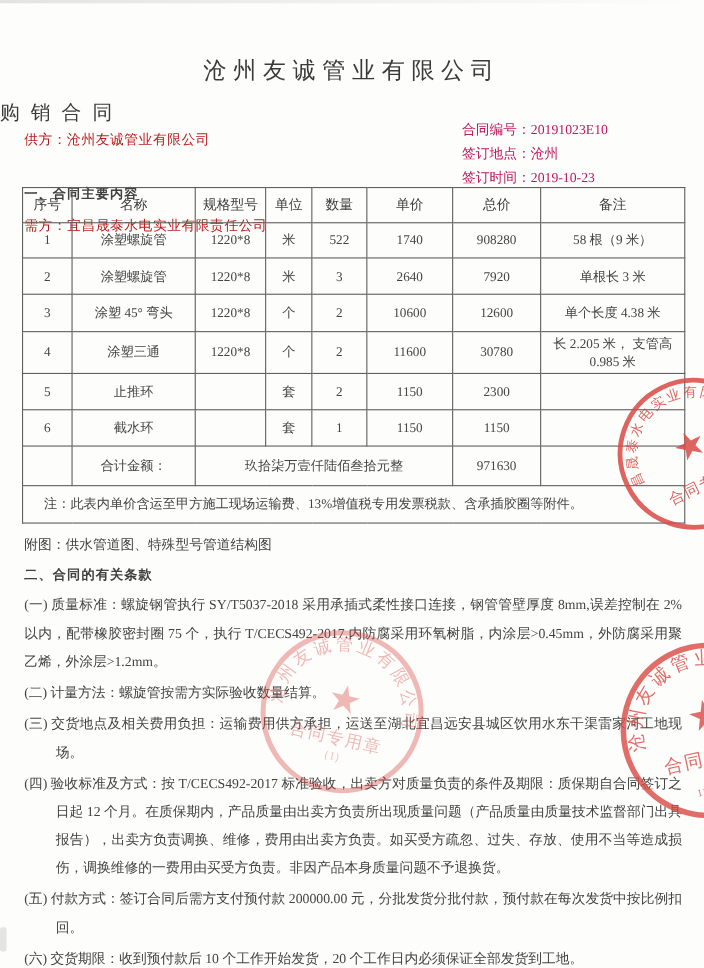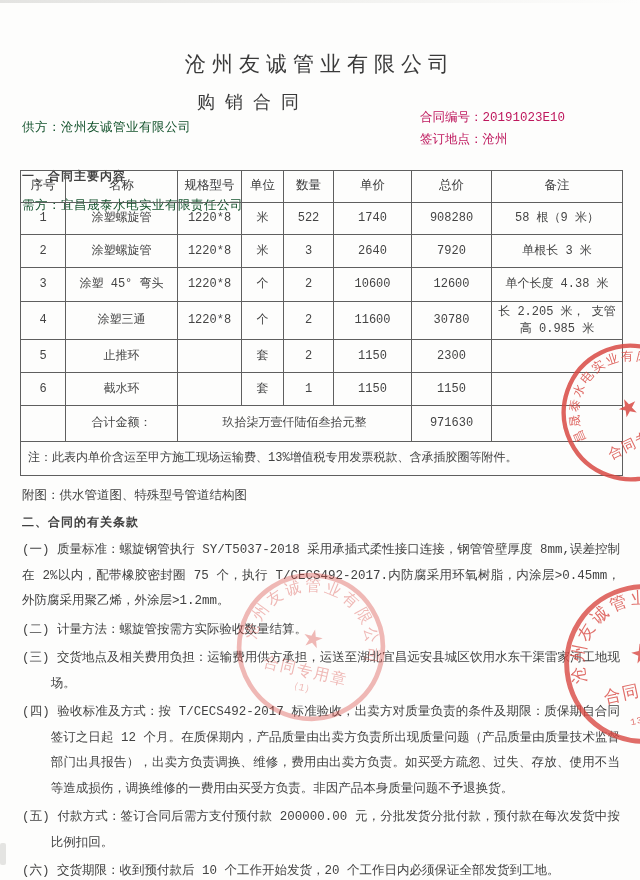--- a/index.html
+++ b/index.html
@@ -1,49 +1,49 @@
 <!DOCTYPE html>
 <html><head>
 <meta charset="utf-8">
 <style>
   html,body{margin:0;padding:0;background:#ffffff;}
   .page{
     position:relative;width:640px;height:880px;margin:0;
     background:#fdfdfc;overflow:hidden;
-    font-family:Liberation Mono, monospace;
+    font-family:Liberation Serif, serif;
     color:#3f3f3f;
   }
   .scan-top-edge{position:absolute;left:0;top:0;width:640px;height:3px;
     background:linear-gradient(to right,#e3e3e1,#f2f2f0 55%,#fdfdfc);}
   .scan-smudge{position:absolute;left:0;top:843px;width:6px;height:22px;background:#cfcfcc;opacity:.55;border-radius:2px;}
   .doc-title{position:absolute;left:0;top:50px;width:640px;text-align:center;
     font-size:21px;letter-spacing:6px;color:#3a3a3a;}
-  .doc-subtitle{position:absolute;left:0;top:90px;width:506px;text-align:center;
+  .doc-subtitle{position:absolute;left:0;top:90px;width:506px;
     font-size:18px;letter-spacing:10px;color:#3a3a3a;}
-  .meta-line{position:absolute;font-size:12.5px;color:#14532d;letter-spacing:.5px;}
+  .meta-line{position:absolute;font-size:12.5px;color:#b91c1c;letter-spacing:.5px;}
   .supplier-line{left:22px;top:119px;}
   .buyer-line{left:22px;top:149px;margin-top:48px;}
   .meta-right{position:absolute;left:420px;top:108px;font-size:12.5px;line-height:21.5px;color:#be185d;}
   .section-title{position:absolute;font-size:12px;font-weight:bold;color:#404040;letter-spacing:1px;}
   .section1{left:22px;top:168px;}
   .section2{left:22px;top:514px;}
   table.items{
     position:absolute;left:20px;top:170px;width:602px;
     border-collapse:collapse;table-layout:fixed;
     font-size:12px;color:#444;
   }
   table.items td,table.items th{
     border:1px solid #5f5f5f;text-align:center;vertical-align:middle;
     padding:1px 3px;font-weight:normal;line-height:1.35;
   }
   table.items th{font-size:12.5px;color:#3c3c3c;}
   tr.h-row{height:32px;} tr.r1{height:32px;} tr.r2{height:33px;} tr.r3{height:34px;}
   tr.r4{height:38px;} tr.r5{height:33px;} tr.r6{height:33px;}
   tr.total-row{height:36px;} tr.note-row{height:34px;}
-  tr.note-row td{text-align:left;padding-left:7px;font-size:12px;color:#424242;}
+  tr.note-row td{text-align:left;padding-left:19px;font-size:12px;color:#424242;}
   .attachment-line{position:absolute;left:22px;top:487px;font-size:12.5px;color:#414141;}
   .terms{position:absolute;left:22px;top:538px;width:598px;
     font-size:12.5px;line-height:25.5px;color:#424242;text-align:justify;}
   .terms p{margin:0 0 3px 0;}
   .terms p.hang{padding-left:2.3em;text-indent:-2.3em;}
   .seal{position:absolute;pointer-events:none;}
   .seal svg{display:block;}
   .seal-buyer{left:558px;top:340px;width:145px;height:145px;opacity:.85;transform:rotate(-26deg);}
   .seal-mid{left:233px;top:569px;width:156px;height:156px;opacity:.38;transform:rotate(13deg);}
   .seal-right{left:560px;top:580px;width:168px;height:168px;opacity:.8;transform:rotate(-12deg);}
@@ -62,20 +62,21 @@
   <div class="meta-line supplier-line">
     <span>供方：</span><span>沧州友诚管业有限公司</span>
   </div>
   <div class="meta-line buyer-line">
     <span>需方：</span><span>宜昌晟泰水电实业有限责任公司</span>
   </div>
 
   <div class="meta-right">
     <div><span>合同编号：</span><span>20191023E10</span></div>
     <div><span>签订地点：</span><span>沧州</span></div>
+    <div><span>签订时间：</span><span>2019-10-23</span></div>
   </div>
 
   <div class="section-title section1">一、合同主要内容</div>
 
   <table class="items">
     <colgroup>
       <col style="width:45px">
         <col style="width:112px">
         <col style="width:64px">
         <col style="width:42px">

